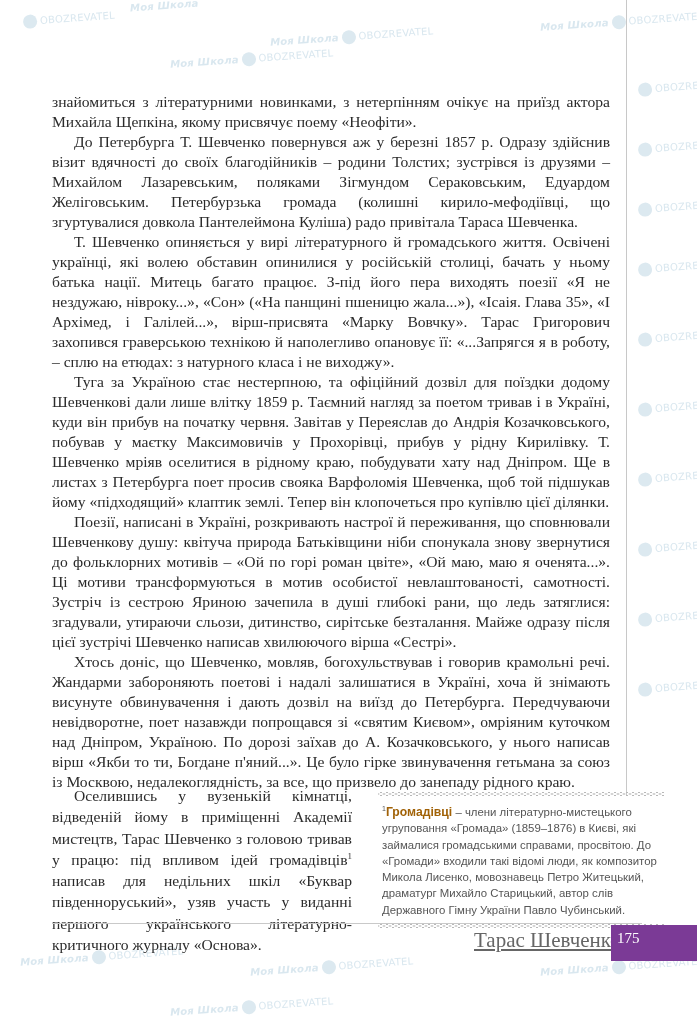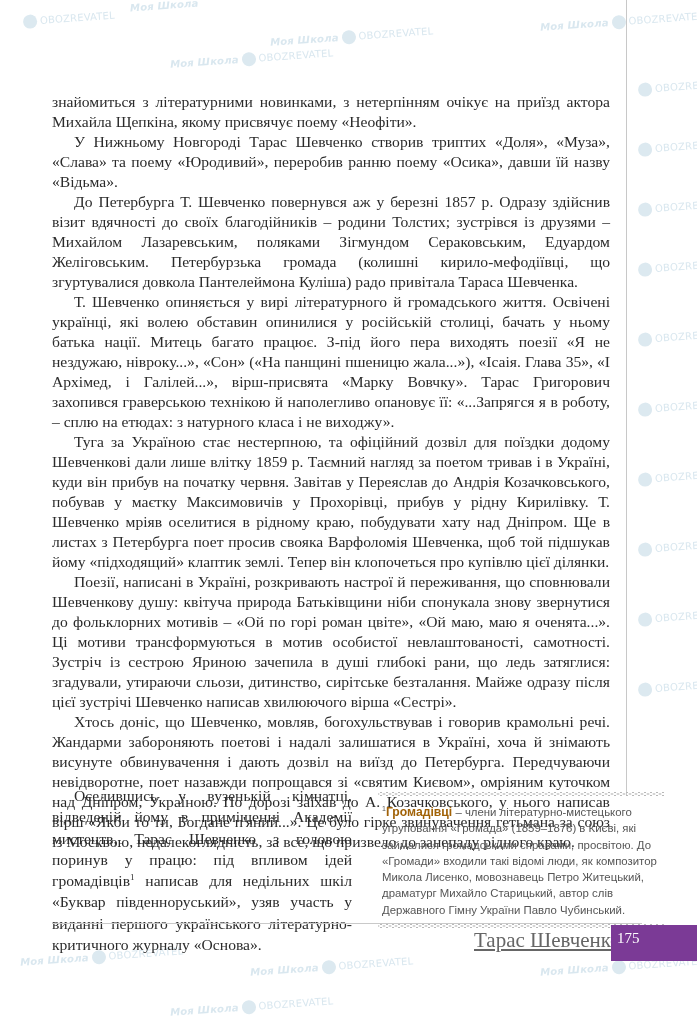--- a/index.html
+++ b/index.html
@@ -81,30 +81,29 @@
 <div class="wm" style="left:635px;top:540px;"><span class="c"></span><span>OBOZREVATEL</span></div>
 <div class="wm" style="left:635px;top:610px;"><span class="c"></span><span>OBOZREVATEL</span></div>
 <div class="wm" style="left:635px;top:680px;"><span class="c"></span><span>OBOZREVATEL</span></div>
 <div class="wm" style="left:20px;top:950px;"><i>Моя Школа</i><span class="c"></span><span>OBOZREVATEL</span></div>
 <div class="wm" style="left:250px;top:960px;"><i>Моя Школа</i><span class="c"></span><span>OBOZREVATEL</span></div>
 <div class="wm" style="left:540px;top:960px;"><i>Моя Школа</i><span class="c"></span><span>OBOZREVATEL</span></div>
 <div class="wm" style="left:170px;top:1000px;"><i>Моя Школа</i><span class="c"></span><span>OBOZREVATEL</span></div>
 
 <div class="main">
   <p class="cont">знайомиться з літературними новинками, з нетерпінням очікує на приїзд актора Михайла Щепкіна, якому присвячує поему «Неофіти».</p>
-  <p>У Нижньому Новгороді Тарас Шевченко створив триптих «Доля», «Муза», «Слава» та поему «Юродивий», переробив ранню поему «Осика», давши їй назву «Відьма».</p>
   <p>До Петербурга Т. Шевченко повернувся аж у березні 1857 р. Одразу здійснив візит вдячності до своїх благодійників – родини Толстих; зустрівся із друзями – Михайлом Лазаревським, поляками Зігмундом Сераковським, Едуардом Желіговським. Петербурзька громада (колишні кирило-мефодіївці, що згуртувалися довкола Пантелеймона Куліша) радо привітала Тараса Шевченка.</p>
   <p>Т. Шевченко опиняється у вирі літературного й громадського життя. Освічені українці, які волею обставин опинилися у російській столиці, бачать у ньому батька нації. Митець багато працює. З-під його пера виходять поезії «Я не нездужаю, нівроку...», «Сон» («На панщині пшеницю жала...»), «Ісаія. Глава 35», «І Архімед, і Галілей...», вірш-присвята «Марку Вовчку». Тарас Григорович захопився граверською технікою й наполегливо опановує її: «...Запрягся я в роботу, – сплю на етюдах: з натурного класа і не виходжу».</p>
   <p>Туга за Україною стає нестерпною, та офіційний дозвіл для поїздки додому Шевченкові дали лише влітку 1859 р. Таємний нагляд за поетом тривав і в Україні, куди він прибув на початку червня. Завітав у Переяслав до Андрія Козачковського, побував у маєтку Максимовичів у Прохорівці, прибув у рідну Кирилівку. Т. Шевченко мріяв оселитися в рідному краю, побудувати хату над Дніпром. Ще в листах з Петербурга поет просив свояка Варфоломія Шевченка, щоб той підшукав йому «підходящий» клаптик землі. Тепер він клопочеться про купівлю цієї ділянки.</p>
   <p>Поезії, написані в Україні, розкривають настрої й переживання, що сповнювали Шевченкову душу: квітуча природа Батьківщини ніби спонукала знову звернутися до фольклорних мотивів – «Ой по горі роман цвіте», «Ой маю, маю я оченята...». Ці мотиви трансформуються в мотив особистої невлаштованості, самотності. Зустріч із сестрою Яриною зачепила в душі глибокі рани, що ледь затяглися: згадували, утираючи сльози, дитинство, сирітське безталання. Майже одразу після цієї зустрічі Шевченко написав хвилюючого вірша «Сестрі».</p>
   <p>Хтось доніс, що Шевченко, мовляв, богохульствував і говорив крамольні речі. Жандарми забороняють поетові і надалі залишатися в Україні, хоча й знімають висунуте обвинувачення і дають дозвіл на виїзд до Петербурга. Передчуваючи невідворотне, поет назавжди попрощався зі «святим Києвом», омріяним куточком над Дніпром, Україною. По дорозі заїхав до А. Козачковського, у нього написав вірш «Якби то ти, Богдане п'яний...». Це було гірке звинувачення гетьмана за союз із Москвою, недалекоглядність, за все, що призвело до занепаду рідного краю.</p>
 </div>
 
 <div class="col-left">
-  <p><span>Оселившись у вузенькій кімнатці, відведеній йому в приміщенні Академії мистецтв, Тарас Шевченко з головою поринув у працю: під впливом ідей громадівців</span><sup>1</sup><span> написав для недільних шкіл «Буквар південноруський», узяв участь у виданні першого українського літературно-критичного журналу «Основа».</span></p>
+  <p><span>Оселившись у вузенькій кімнатці, відведеній йому в приміщенні Академії мистецтв, Тарас Шевченко з головою тривав у працю: під впливом ідей громадівців</span><sup>1</sup><span> написав для недільних шкіл «Буквар південноруський», узяв участь у виданні першого українського літературно-критичного журналу «Основа».</span></p>
 </div>
 
 <div class="footnote-box">
   <div class="dots"></div>
   <div class="footnote"><sup>1</sup><b>Громадівці</b><span> – члени літературно-мистецького угруповання «Громада» (1859–1876) в Києві, які займалися громадськими справами, просвітою. До «Громади» входили такі відомі люди, як композитор Микола Лисенко, мовознавець Петро Житецький, драматург Михайло Старицький, автор слів Державного Гімну України Павло Чубинський.</span></div>
   <div class="dots"></div>
 </div>
 
 <div class="hline"></div>
 <div class="runhead">Тарас Шевченко</div>

